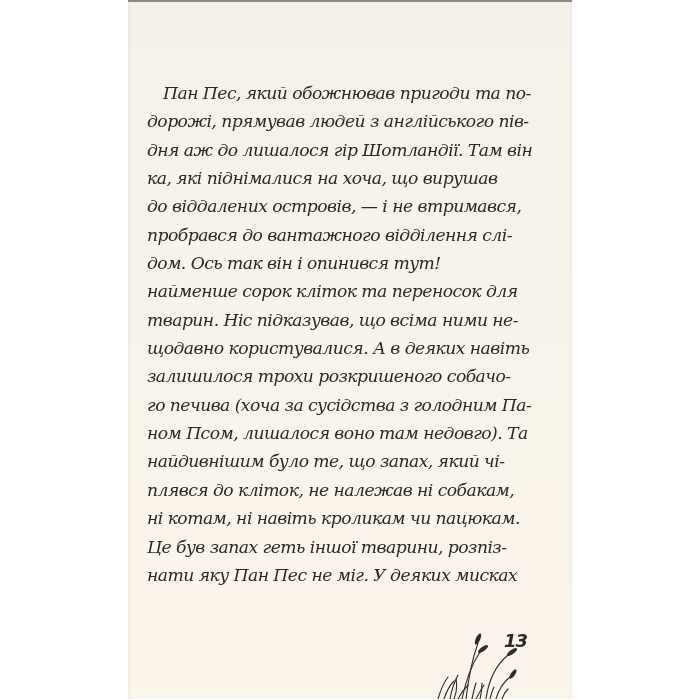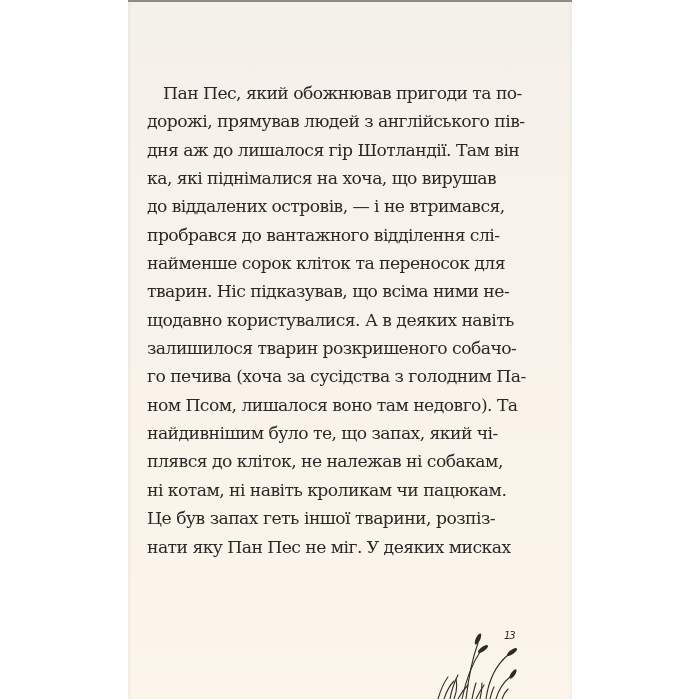--- a/index.html
+++ b/index.html
@@ -30,20 +30,21 @@
     .text-block {
       position: absolute;
       left: 19px;
       top: 79px;
       width: 348px;
       font-family: "DejaVu Serif", "Liberation Serif", serif;
       font-size: 17.2px;
       line-height: 28.35px;
       color: #2b2826;
       letter-spacing: -0.55px;
+      font-style: italic;
     }
     .line {
       display: block;
       white-space: nowrap;
       text-align: justify;
       text-align-last: justify;
       height: 28.35px;
     }
     .line.indent { padding-left: 16px; }
     .line.last { text-align-last: left; }
@@ -52,46 +53,48 @@
       left: 290px;
       top: 625px;
       width: 130px;
       height: 74px;
     }
     .page-number {
       position: absolute;
       left: 376px;
       top: 630px;
       font-family: "DejaVu Sans", sans-serif;
-      font-size: 10px;
+      font-size: 18px;
       color: #2b2826;
       font-style: italic;
       letter-spacing: -1px;
+      font-weight: bold;
     }
   </style>
 </head>
 <body>
 
 <div class="page">
   <div class="page-topline"></div>
 
   <div class="text-block">
     <div>
       <span class="line indent">Пан Пес, який обожнював пригоди та по-</span>
       <span class="line">дорожі, прямував людей з англійського пів-</span>
       <span class="line">дня аж до лишалося гір Шотландії. Там він</span>
       <span class="line">ка, які піднімалися на хоча, що вирушав</span>
       <span class="line">до віддалених островів, — і не втримався,</span>
       <span class="line">пробрався до вантажного відділення слі-</span>
+      <span class="line last">дом. Ось так він і опинився тут!</span>
     </div>
     <div>
       <span class="line">найменше сорок кліток та переносок для</span>
       <span class="line">тварин. Ніс підказував, що всіма ними не-</span>
       <span class="line">щодавно користувалися. А в деяких навіть</span>
-      <span class="line">залишилося тварин розкришеного собачо-</span>
+      <span class="line">залишилося трохи розкришеного собачо-</span>
       <span class="line">го печива (хоча за сусідства з голодним Па-</span>
       <span class="line">ном Псом, лишалося воно там недовго). Та</span>
       <span class="line">найдивнішим було те, що запах, який чі-</span>
       <span class="line">плявся до кліток, не належав ні собакам,</span>
       <span class="line">ні котам, ні навіть кроликам чи пацюкам.</span>
       <span class="line">Це був запах геть іншої тварини, розпіз-</span>
       <span class="line">нати яку Пан Пес не міг. У деяких мисках</span>
     </div>
   </div>
 

